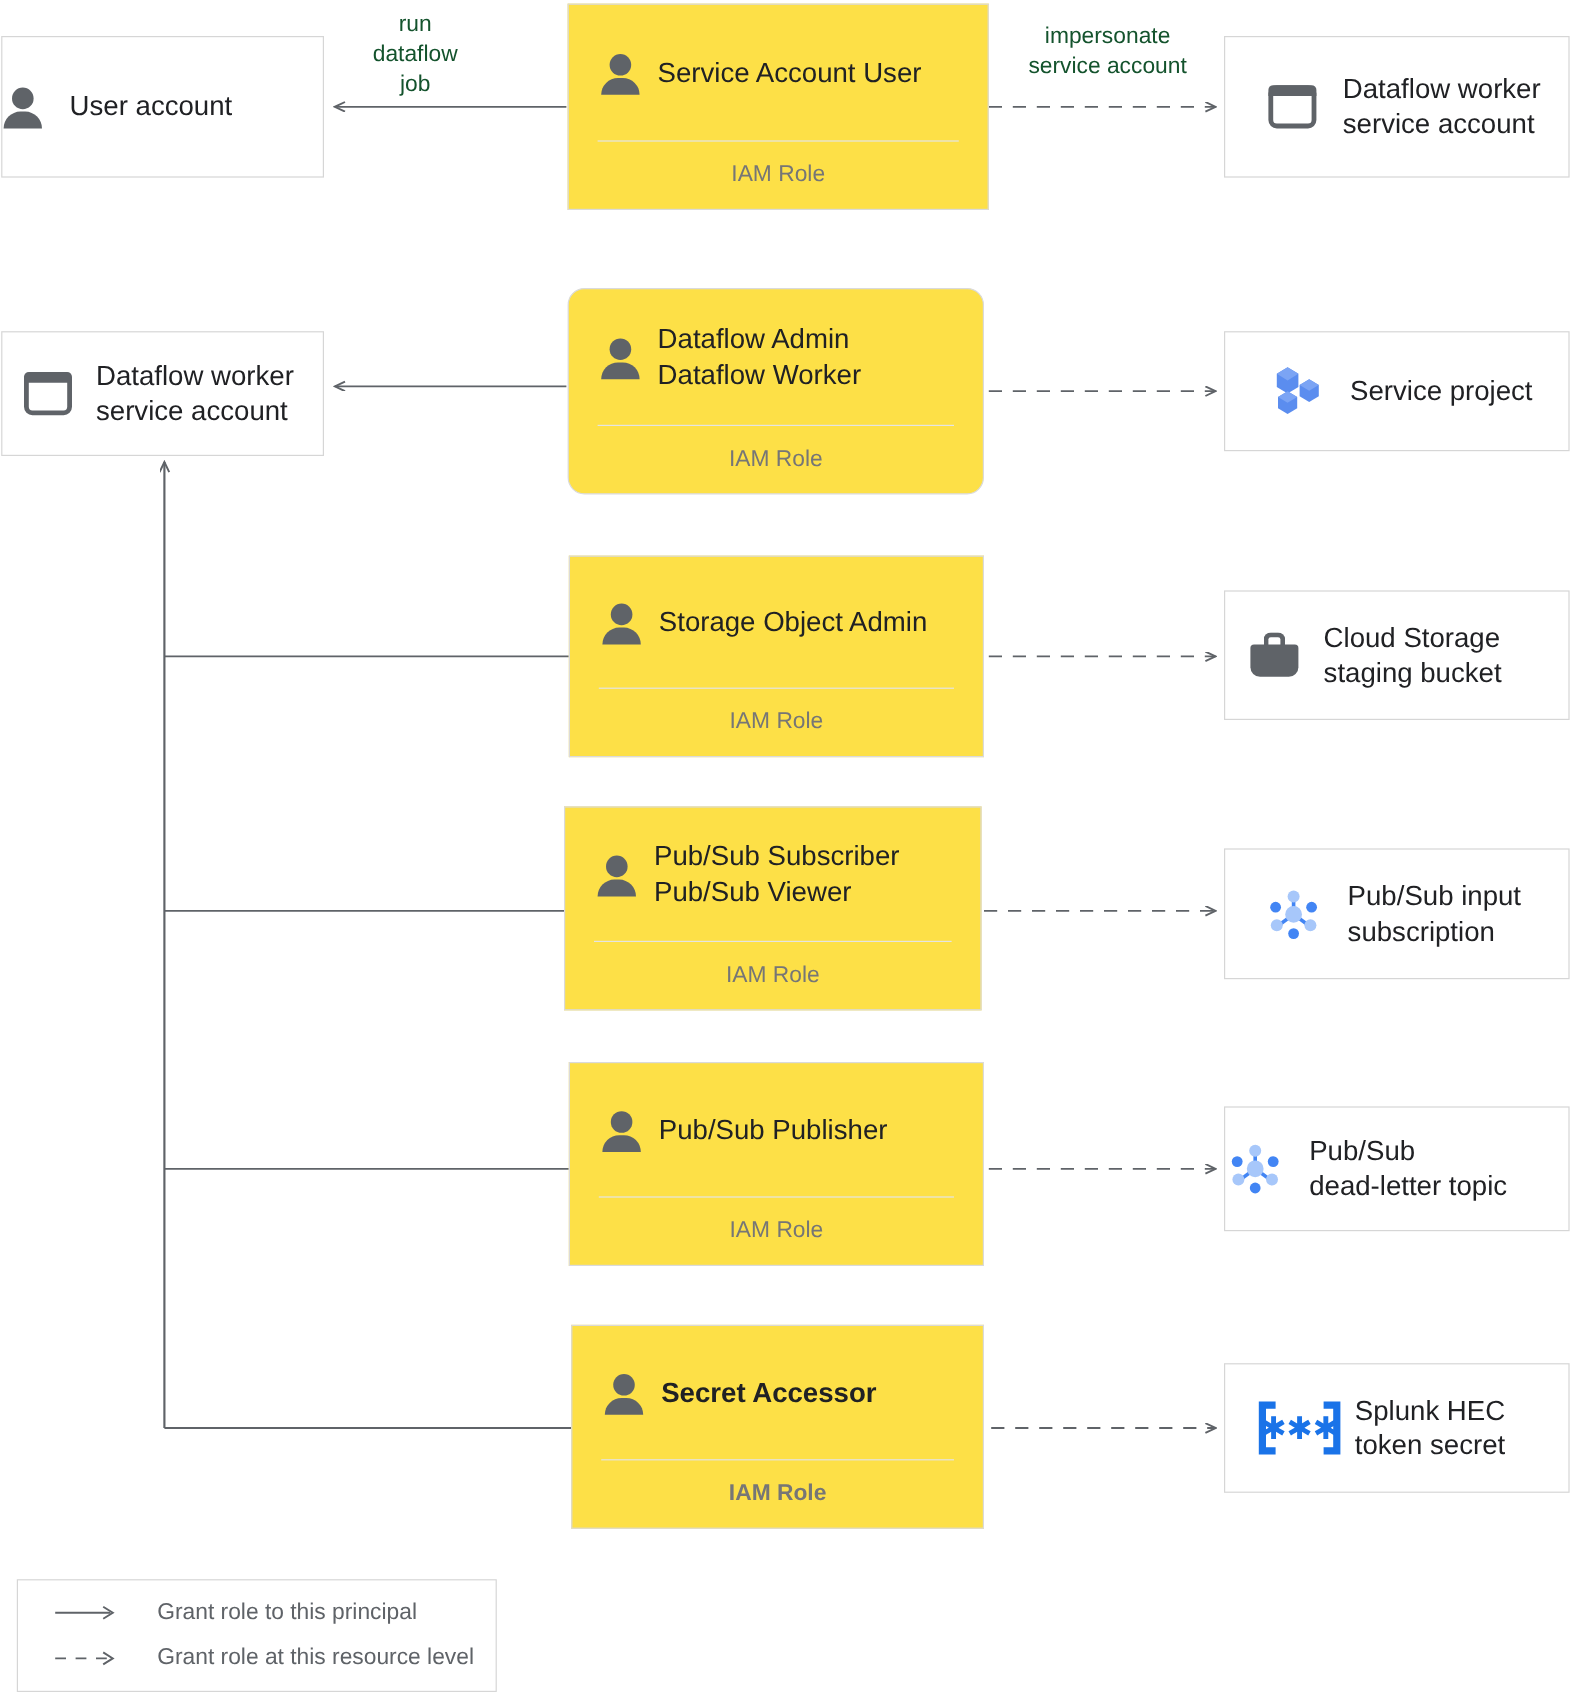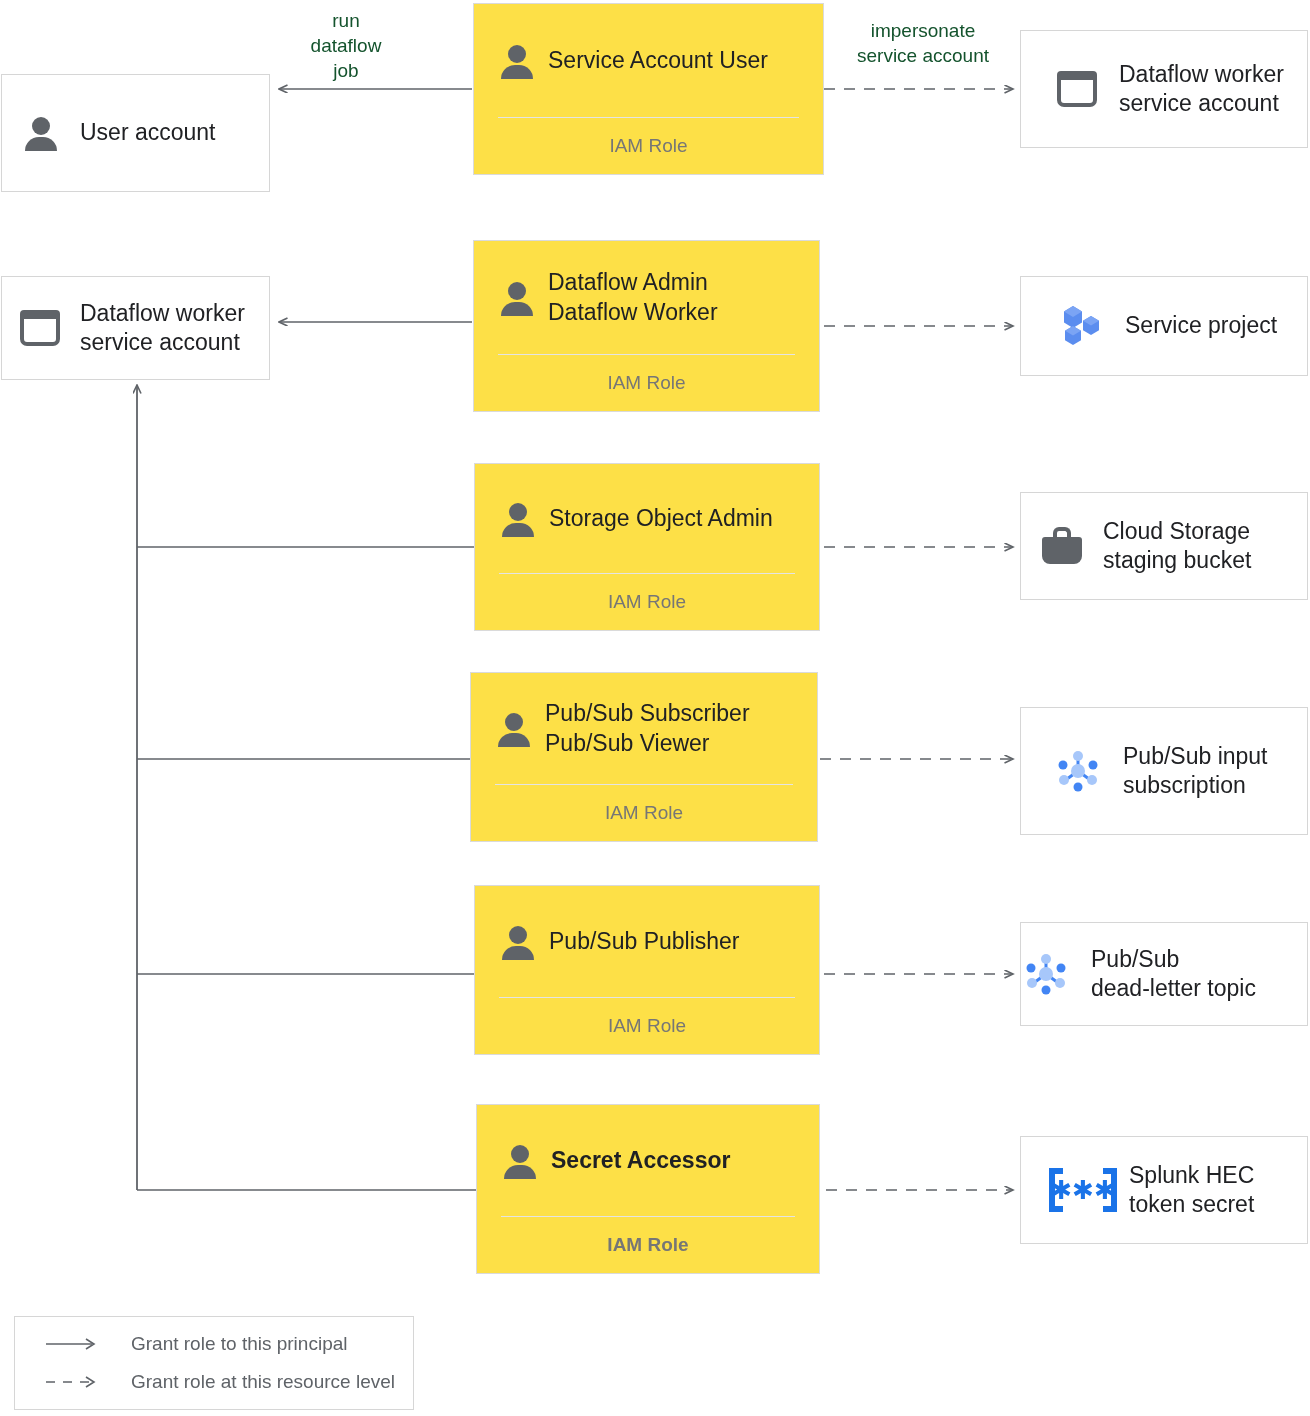--- a/index.html
+++ b/index.html
@@ -94,21 +94,21 @@
     <line x1="824" y1="974" x2="1013" y2="974" stroke="#5f6368" stroke-width="1.5" stroke-dasharray="11 9" marker-end="url(#arrow)"></line>
     <line x1="826" y1="1190" x2="1013" y2="1190" stroke="#5f6368" stroke-width="1.5" stroke-dasharray="11 9" marker-end="url(#arrow)"></line>
   </svg>
 
   <div class="edgelabel" style="left:296px;top:8px;width:100px;">run
 dataflow
 job</div>
   <div class="edgelabel" style="left:838px;top:18px;width:170px;">impersonate
 service account</div>
 
-  <div class="box principal" style="left:1px;top:30px;width:269px;height:118px;padding-left:22px;margin-top:44px;">
+  <div class="box principal" style="left:1px;top:30px;width:269px;height:118px;">
     <span class="iconwrap person">
       <span class="head"></span>
         <span class="body"></span>
     </span>
     <span class="label" style="margin-left:22px;">User account</span>
   </div>
 
   <div class="box principal" style="left:1px;top:276px;width:269px;height:104px;padding-left:18px;">
     <span class="iconwrap sa-icon">
       <span class="frame"></span>
@@ -125,21 +125,21 @@
           <span class="body"></span>
       </span>
       <span class="title">Service Account User</span>
     </div>
     <div class="divider"></div>
     <div class="foot">
         <span>IAM Role</span>
       </div>
   </div>
 
-  <div class="rolecard" style="left:473px;top:240px;width:347px;height:172px;">
+  <div class="rolecard" style="left:473px;top:240px;width:347px;height:172px;border-radius:14px;">
     <div class="top">
       <span class="iconwrap person">
         <span class="head"></span>
           <span class="body"></span>
       </span>
       <span class="title">Dataflow Admin
 Dataflow Worker</span>
     </div>
     <div class="divider"></div>
     <div class="foot">
@@ -229,21 +229,21 @@
 
   <div class="box principal" style="left:1020px;top:492px;width:288px;height:108px;padding-left:20px;">
     <span class="iconwrap bucket">
       <span class="handle"></span>
         <span class="body"></span>
     </span>
     <span class="label" style="margin-left:20px;">Cloud Storage
 staging bucket</span>
   </div>
 
-  <div class="box principal" style="left:1020px;top:707px;width:288px;height:128px;padding-left:32px;">
+  <div class="box principal" style="left:1020px;top:707px;width:288px;height:109px;padding-left:32px;">
     <span class="iconwrap">
       <svg width="50" height="50" viewBox="0 0 50 50">
         <line x1="25" y1="25" x2="25" y2="12" stroke="#4285f4" stroke-width="3"></line>
         <line x1="25" y1="25" x2="14" y2="33" stroke="#4285f4" stroke-width="3"></line>
         <line x1="25" y1="25" x2="36" y2="33" stroke="#4285f4" stroke-width="3"></line>
         <circle cx="25" cy="25" r="7" fill="#a7c7fa"></circle>
         <circle cx="25" cy="10" r="5" fill="#a7c7fa"></circle>
         <circle cx="10" cy="19" r="4.5" fill="#4285f4"></circle>
         <circle cx="40" cy="19" r="4.5" fill="#4285f4"></circle>
         <circle cx="11" cy="34" r="5" fill="#a7c7fa"></circle>

